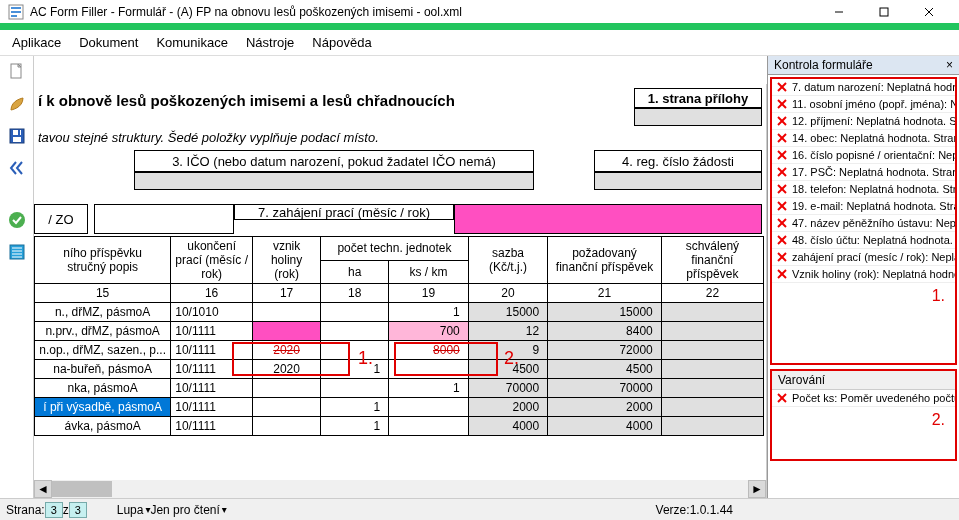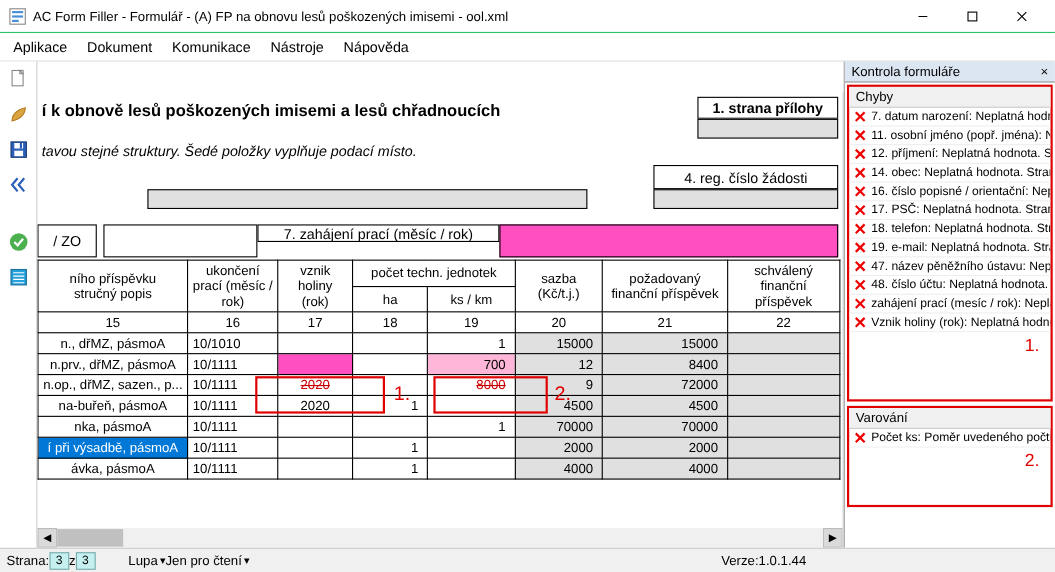--- a/index.html
+++ b/index.html
@@ -1,17 +1,17 @@
 <!DOCTYPE html>
 <html><head>
 <meta charset="utf-8">
 <style>
   * { box-sizing: border-box; margin: 0; padding: 0; }
   body { font-family: "Segoe UI", Tahoma, sans-serif; font-size: 12px; background: #fff; width: 959px; height: 520px; overflow: hidden; position: relative; }
-  .titlebar { height: 30px; background: #fff; display: flex; align-items: center; padding: 0 8px; border-bottom: 1px solid #22c55e; justify-content: center; }
+  .titlebar { height: 30px; background: #fff; display: flex; align-items: center; padding: 0 8px; border-bottom: 7px solid #22c55e; justify-content: center; }
   .titlebar .icon { width: 16px; height: 16px; display: inline-block; margin-right: 6px; }
   .titlebar .icon svg { width: 16px; height: 16px; }
   .titlebar .title { flex: 1; font-size: 12px; color: #000; }
   .winbtns { display: flex; }
   .winbtns .wb { width: 45px; height: 30px; display: flex; align-items: center; justify-content: center; color: #333; }
   .menubar { height: 26px; display: flex; align-items: center; gap: 18px; padding: 0 12px; border-bottom: 1px solid #ddd; background: #fff; }
   .menubar span { font-size: 13px; color: #000; }
   .workarea { position: absolute; top: 56px; left: 0; right: 0; bottom: 22px; display: flex; }
   .lefttool { width: 34px; background: #fff; border-right: 1px solid #ccc; display: flex; flex-direction: column; align-items: center; padding-top: 4px; gap: 8px; }
   .lefttool .tbtn { width: 24px; height: 24px; display: flex; align-items: center; justify-content: center; border: 1px solid transparent; }
@@ -144,20 +144,21 @@
   </div>
 
   <div class="formview">
     <div class="canvas">
       <div class="heading">í k obnově lesů poškozených imisemi a lesů chřadnoucích</div>
       <div class="topcell" style="top:4px; left:600px; width:128px; height:20px;font-weight:bold;">1. strana přílohy</div>
       <div class="topcell gray" style="top:24px; left:600px; width:128px; height:18px;"></div>
 
       <div class="subheading">tavou stejné struktury. Šedé položky vyplňuje podací místo.</div>
 
+      <div class="topcell" style="top:66px; left:100px; width:400px; height:22px; font-size:13px;">3. IČO (nebo datum narození, pokud žadatel IČO nemá)</div>
       <div class="topcell" style="top:66px; left:560px; width:168px; height:22px; font-size:13px;">4. reg. číslo žádosti</div>
       <div class="topcell gray" style="top:88px; left:100px; width:400px; height:18px;"></div>
       <div class="topcell gray" style="top:88px; left:560px; width:168px; height:18px;"></div>
 
       <div class="topcell" style="top:120px; left:0; width:54px; height:30px;">/ ZO</div>
       <div class="topcell" style="top:120px; left:60px; width:140px; height:30px;"></div>
       <div class="topcell" style="top:120px; left:200px; width:220px; height:16px;">7. zahájení prací (měsíc / rok)</div>
       <div class="pinkfield" style="top:120px; left:420px; width:308px; height:30px;"></div>
 
       <table class="tbl">
@@ -278,21 +279,20 @@
     </div>
   </div>
 
   <div class="rightpanel">
     <div class="rp-title">
       <span>Kontrola formuláře</span>
       <span>×</span>
     </div>
     <div style="flex:1; display:flex; flex-direction:column; padding:2px; gap:4px;">
       <div class="rp-redbox" style="display:flex; flex-direction:column; height:288px;">
-        <div class="rp-section-title">Chyby</div>
         <div class="rp-list" id="errlist">
             <div class="rp-item">
               <svg viewBox="0 0 12 12" class="xicon xmark">
                 <line x1="2" y1="2" x2="10" y2="10"></line>
                 <line x1="10" y1="2" x2="2" y2="10"></line>
               </svg>
               <span>7. datum narození: Neplatná hodno...</span>
             </div>
             <div class="rp-item">
               <svg viewBox="0 0 12 12" class="xicon xmark">

